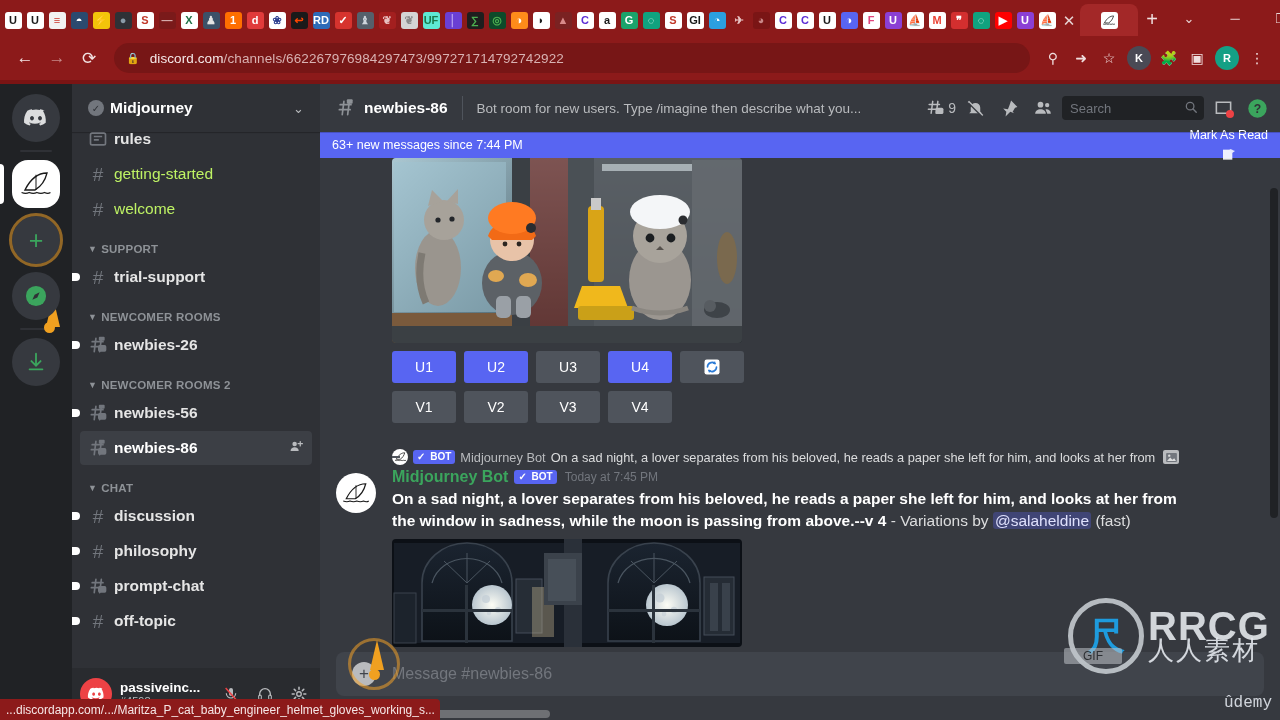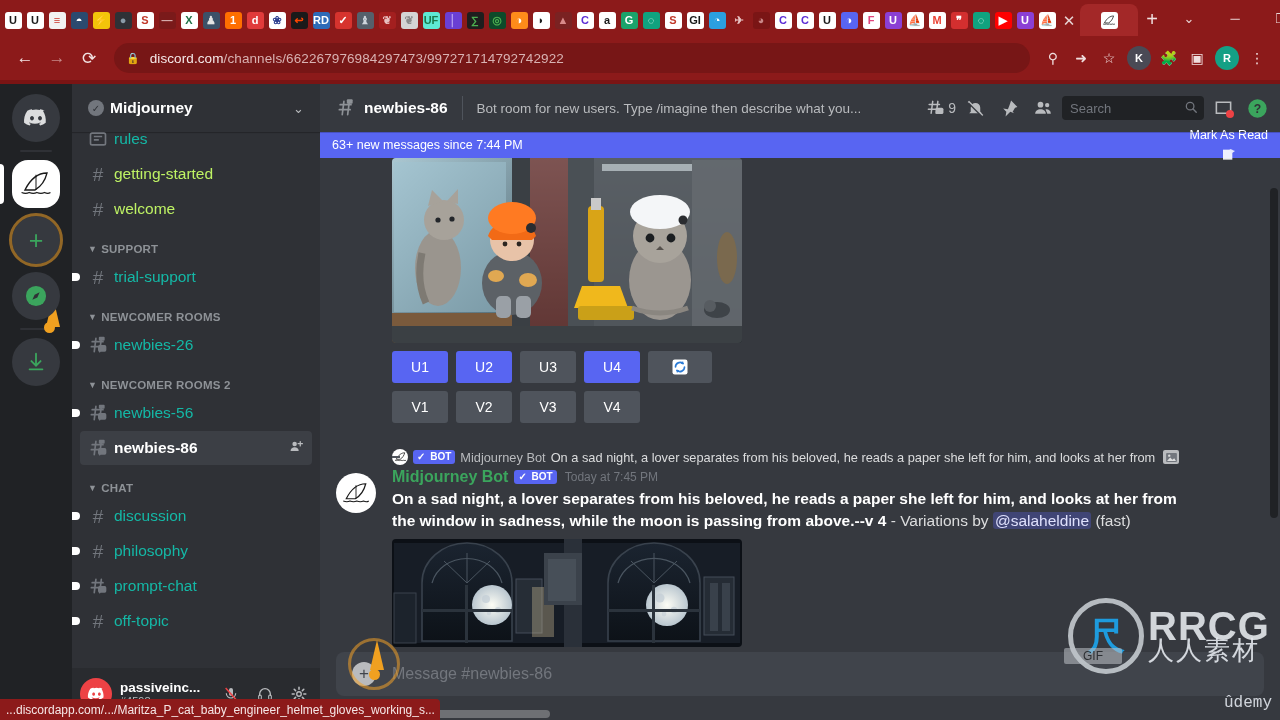--- a/index.html
+++ b/index.html
@@ -140,21 +140,21 @@
   .cat .arrow { font-size: 9px; }
   .chan {
     height: 34px; margin: 1px 8px; border-radius:4px; padding-left: 8px;
     display:flex; align-items:center; gap: 6px; cursor:pointer; position:relative;
   }
   .chan.active { background:#3c3f45; }
   .chan .hash { color:#72767d; font-size:19px; font-weight:500; width:20px; text-align:center;
      flex:0 0 20px; line-height:1; }
   .chan .label { font-size:15.5px; color:#bef264; white-space:nowrap; overflow:hidden;
       text-overflow:ellipsis; }
-  .chan.unread .label { color:#14b8a6; font-weight:400; }
+  .chan.unread .label { color:#e5e5e5; font-weight:700; }
   .chan.active .label { color:#fff; font-weight:600; }
   .chan .unread-dot {
     position:absolute; left:-8px; width: 8px; height: 8px; background:#fff;
     border-radius: 0 4px 4px 0;
   }
   .chan .trailing-ic { margin-left:auto; margin-right:8px; color:#b9bbbe; font-size:13px; }
   .chan-svg { width: 20px; height: 20px; flex: 0 0 20px; }
 
   #user-panel {
     height: 52px; background:#292b2f; display:flex; align-items:center;
@@ -201,21 +201,21 @@
 
   #messages { flex:1; overflow:hidden; position:relative; }
 
   .mj-img {
     width: 350px; border-radius: 4px; overflow:hidden; display:block;
     margin-left: 56px;
   }
 
   .btn-row { display:flex; gap: 8px; margin-left: 56px; margin-top: 8px; }
   .mjbtn {
-    width: 56px; height: 32px; border-radius:3px; background:#4f545c;
+    width: 64px; height: 32px; border-radius:3px; background:#4f545c;
     color:#fff; font-size:14px; font-weight:500;
     display:flex;align-items:center;justify-content:center; cursor:pointer;
   }
   .mjbtn.primary { background:#5865f2; }
 
   .msg { padding: 2px 48px 0 16px; position:relative; }
   .reply-context {
     display:flex; align-items:center; gap:5px; margin-left: 56px;
     font-size:12.8px; color:#b9bbbe; white-space:nowrap; overflow:hidden;
     position:relative; height: 20px;

